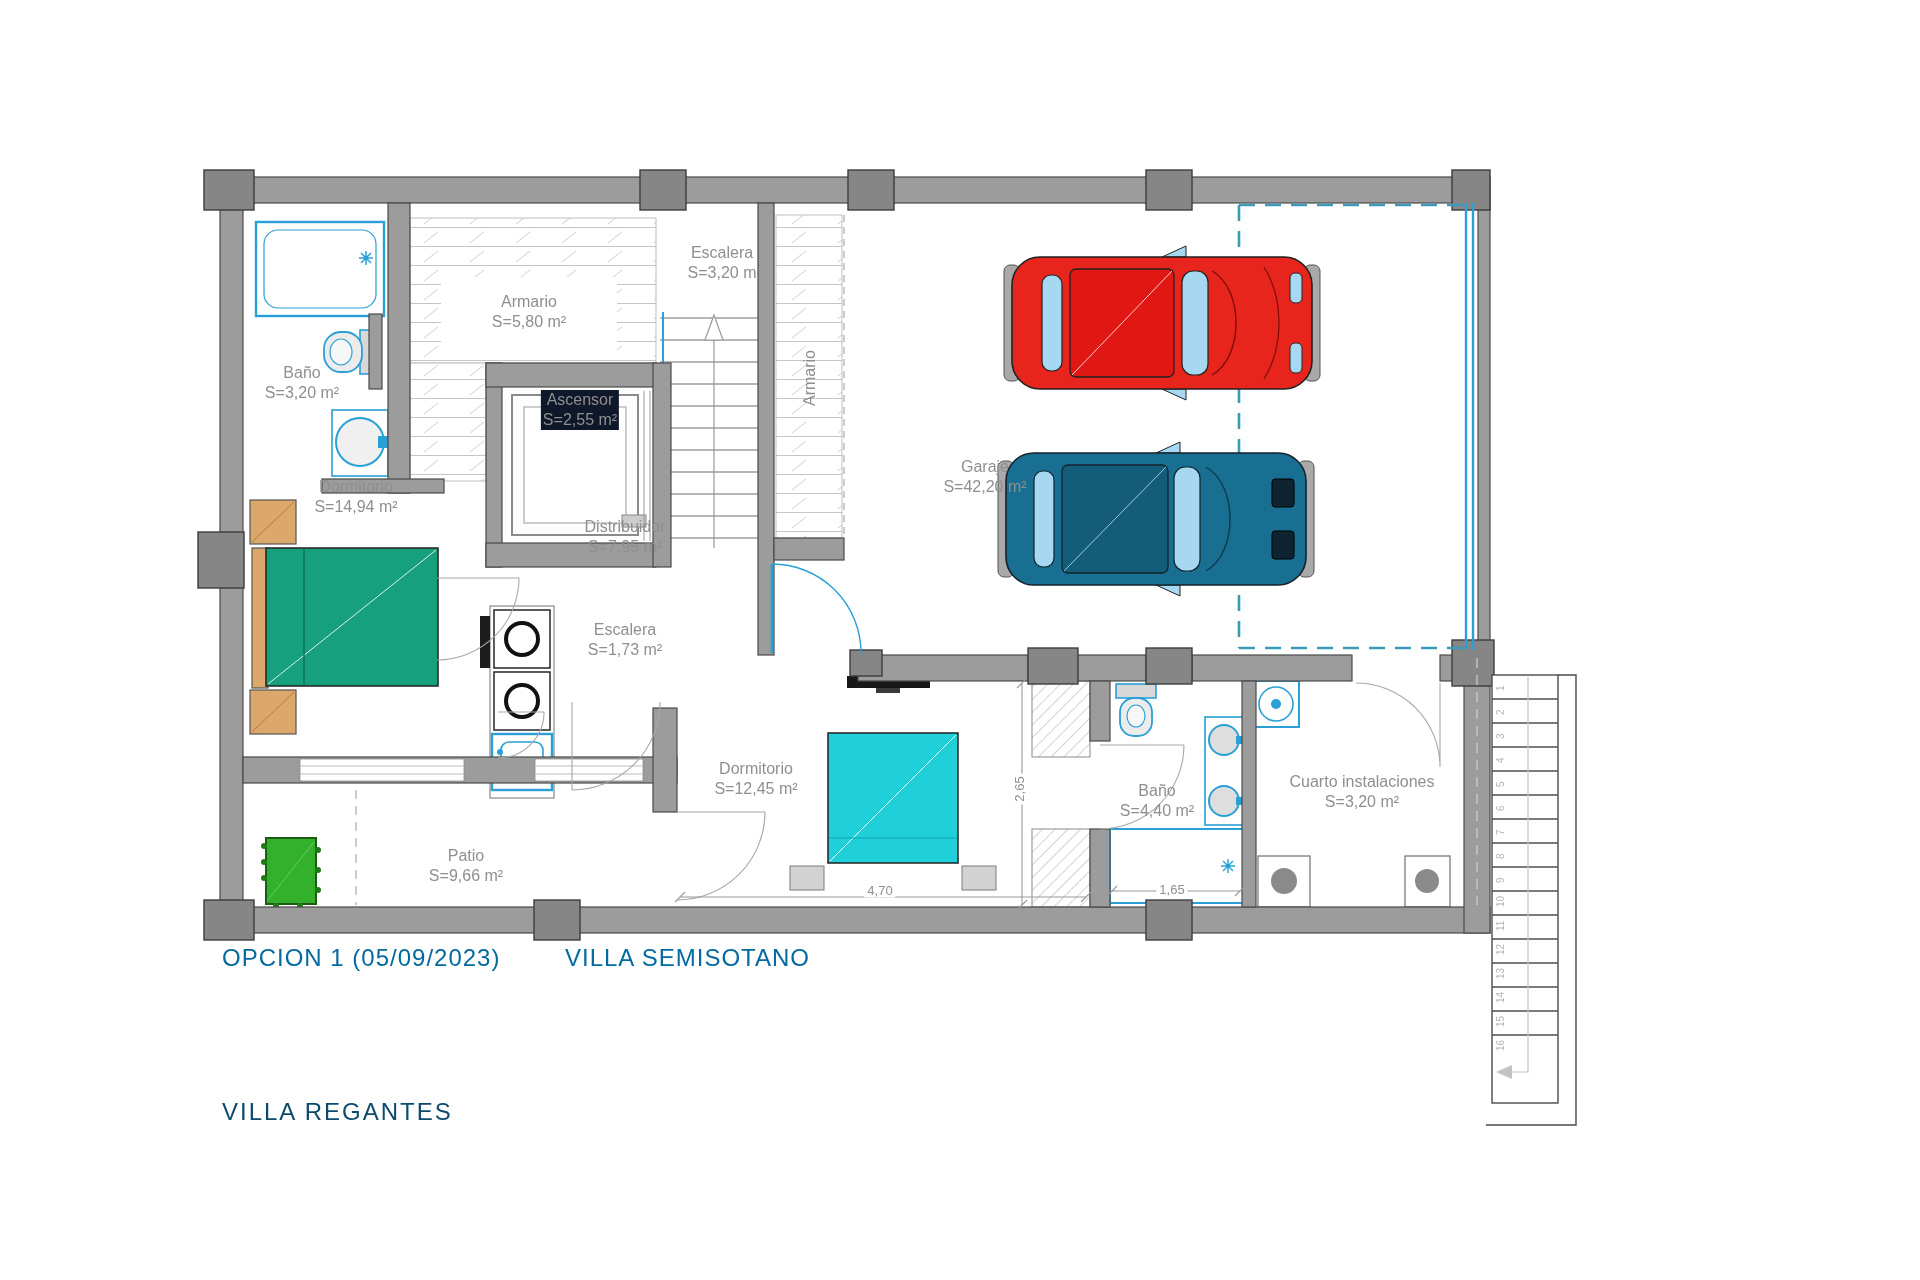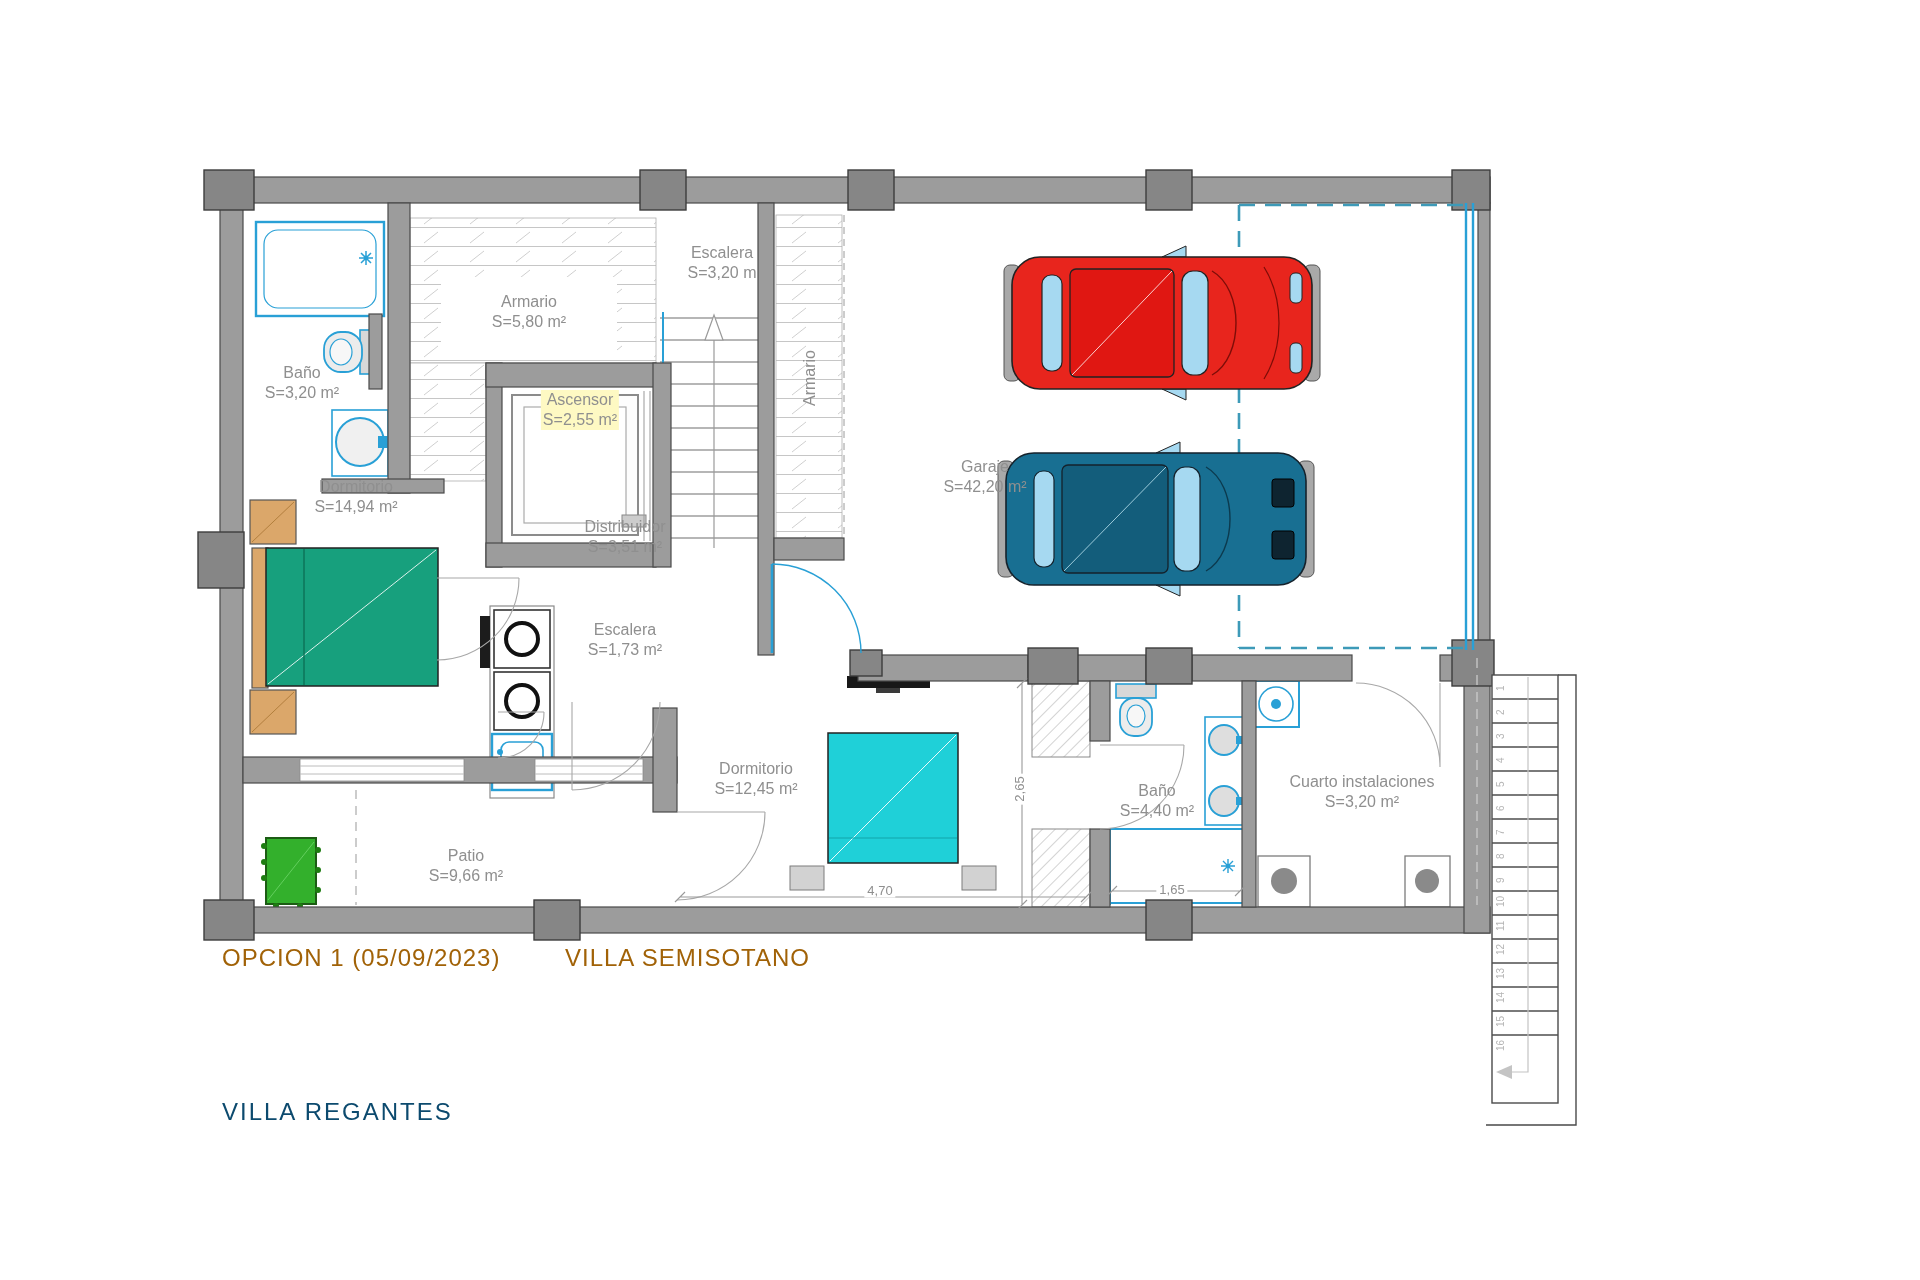--- a/index.html
+++ b/index.html
@@ -11,21 +11,21 @@
   .pillar{fill:#868686;stroke:#3d3d3d;stroke-width:1.4;}
   .arc{stroke:#a8a8a8;stroke-width:1.1;fill:none;}
   .stair-num{font-size:10px;fill:#b5b5b5;font-family:"Liberation Sans",sans-serif;}
   
   .lbl{position:absolute;transform:translate(-50%,-50%);display:flex;flex-direction:column;
        align-items:center;font-size:16px;line-height:1.25;color:#8f8f8f;white-space:nowrap;z-index:5;}
   .lbl.vert{transform:translate(-50%,-50%) rotate(-90deg);}
   .dim{position:absolute;transform:translate(-50%,-50%);font-size:13px;color:#8f8f8f;
        background:#fff;padding:0 3px;white-space:nowrap;z-index:6;}
   .dim.vert{transform:translate(-50%,-50%) rotate(-90deg);}
-  .foot{position:absolute;font-size:24px;color:#a16207;letter-spacing:1px;white-space:nowrap;z-index:5;}
+  .foot{position:absolute;font-size:24px;color:#0369a1;letter-spacing:1px;white-space:nowrap;z-index:5;}
   .brand{position:absolute;font-size:24px;color:#0c4a6e;letter-spacing:2px;white-space:nowrap;z-index:5;}
 </style>
 </head>
 <body>
 
 <div class="canvas">
 
 <svg class="plan-svg" width="1920" height="1280" viewBox="0 0 1920 1280">
   <defs>
     <pattern id="planks" width="46" height="19" patternUnits="userSpaceOnUse">
@@ -324,38 +324,38 @@
       <span>S=3,20 m²</span>
 </div>
 <div class="lbl" style="left:529px;top:312px">
   <span>Armario</span>
       <span>S=5,80 m²</span>
 </div>
 <div class="lbl" style="left:722px;top:263px">
   <span>Escalera</span>
       <span>S=3,20 m</span>
 </div>
-<div class="lbl" style="left:580px;top:410px;background:#fef9c3;padding:0 2px">
+<div class="lbl" style="left:580px;top:410px;background:#0f172a;padding:0 2px">
   <span>Ascensor</span>
       <span>S=2,55 m²</span>
 </div>
 <div class="lbl vert" style="left:810px;top:378px">
   <span>Armario</span>
 </div>
 <div class="lbl" style="left:985px;top:477px">
   <span>Garaje</span>
       <span>S=42,20 m²</span>
 </div>
 <div class="lbl" style="left:356px;top:497px">
   <span>Dormitorio</span>
       <span>S=14,94 m²</span>
 </div>
 <div class="lbl" style="left:625px;top:537px">
   <span>Distribuidor</span>
-      <span>S=3,51 m²</span>
+      <span>S=7,95 m²</span>
 </div>
 <div class="lbl" style="left:625px;top:640px">
   <span>Escalera</span>
       <span>S=1,73 m²</span>
 </div>
 <div class="lbl" style="left:756px;top:779px">
   <span>Dormitorio</span>
       <span>S=12,45 m²</span>
 </div>
 <div class="lbl" style="left:1157px;top:801px">

